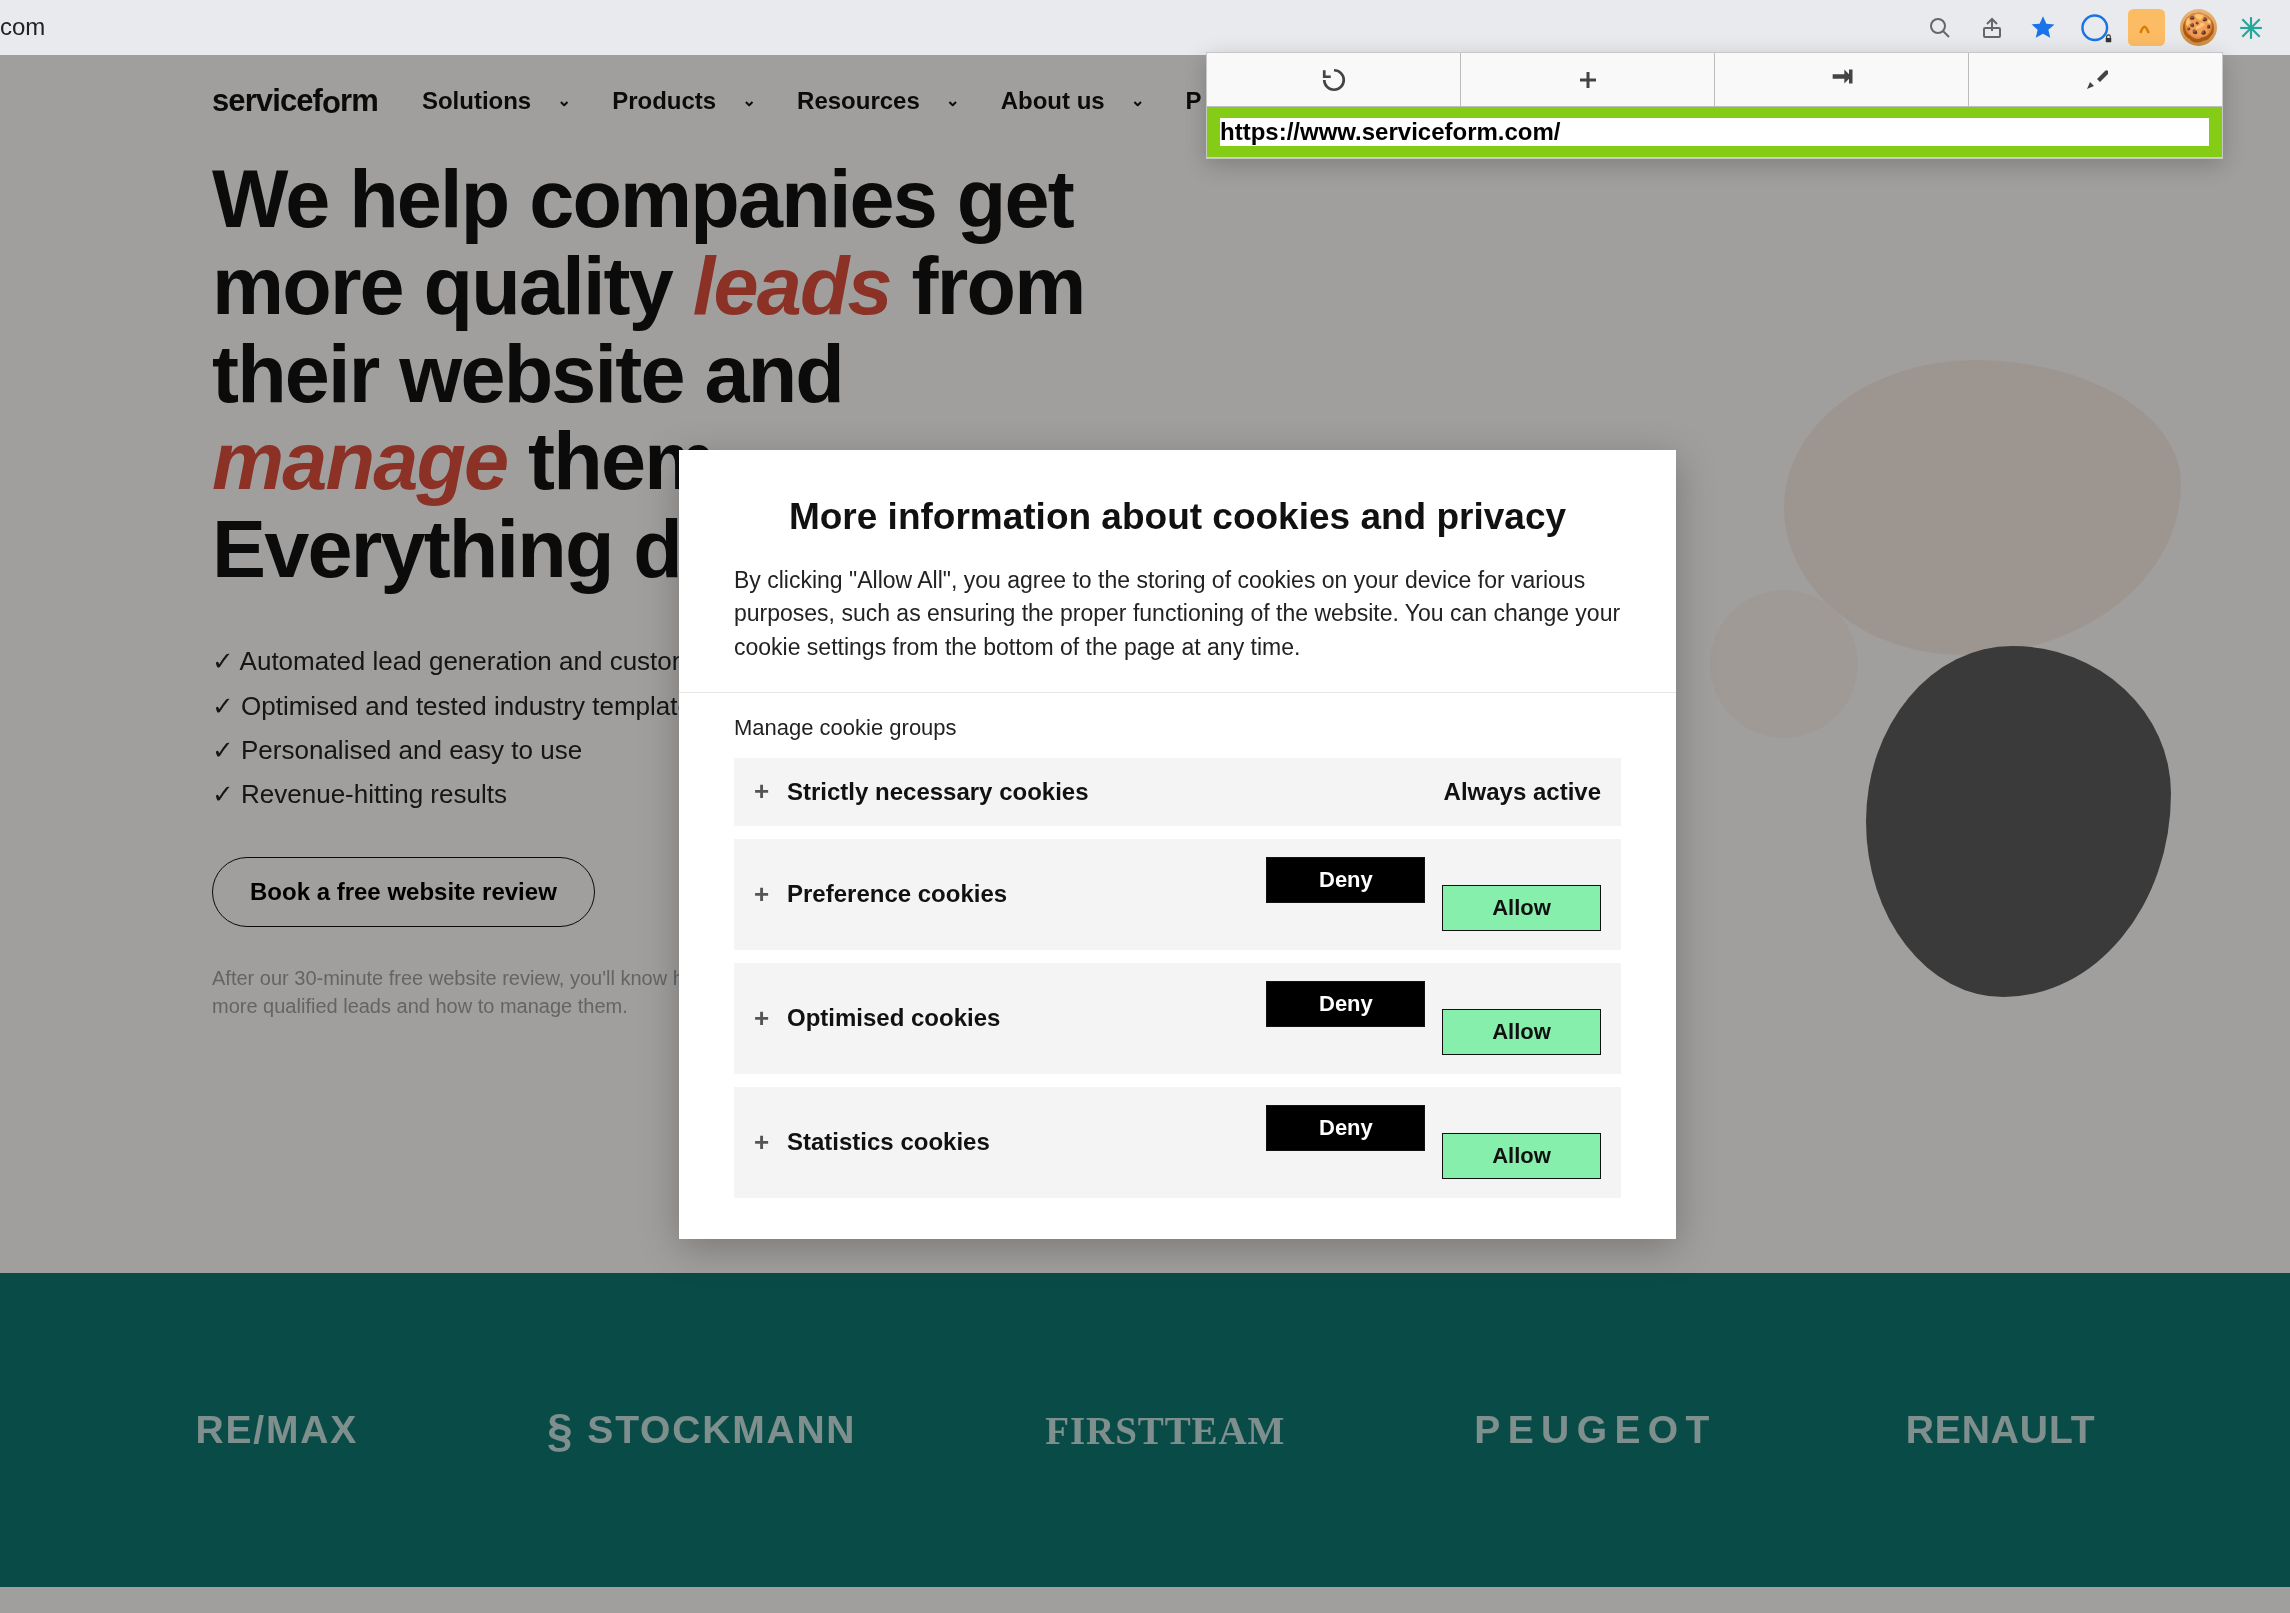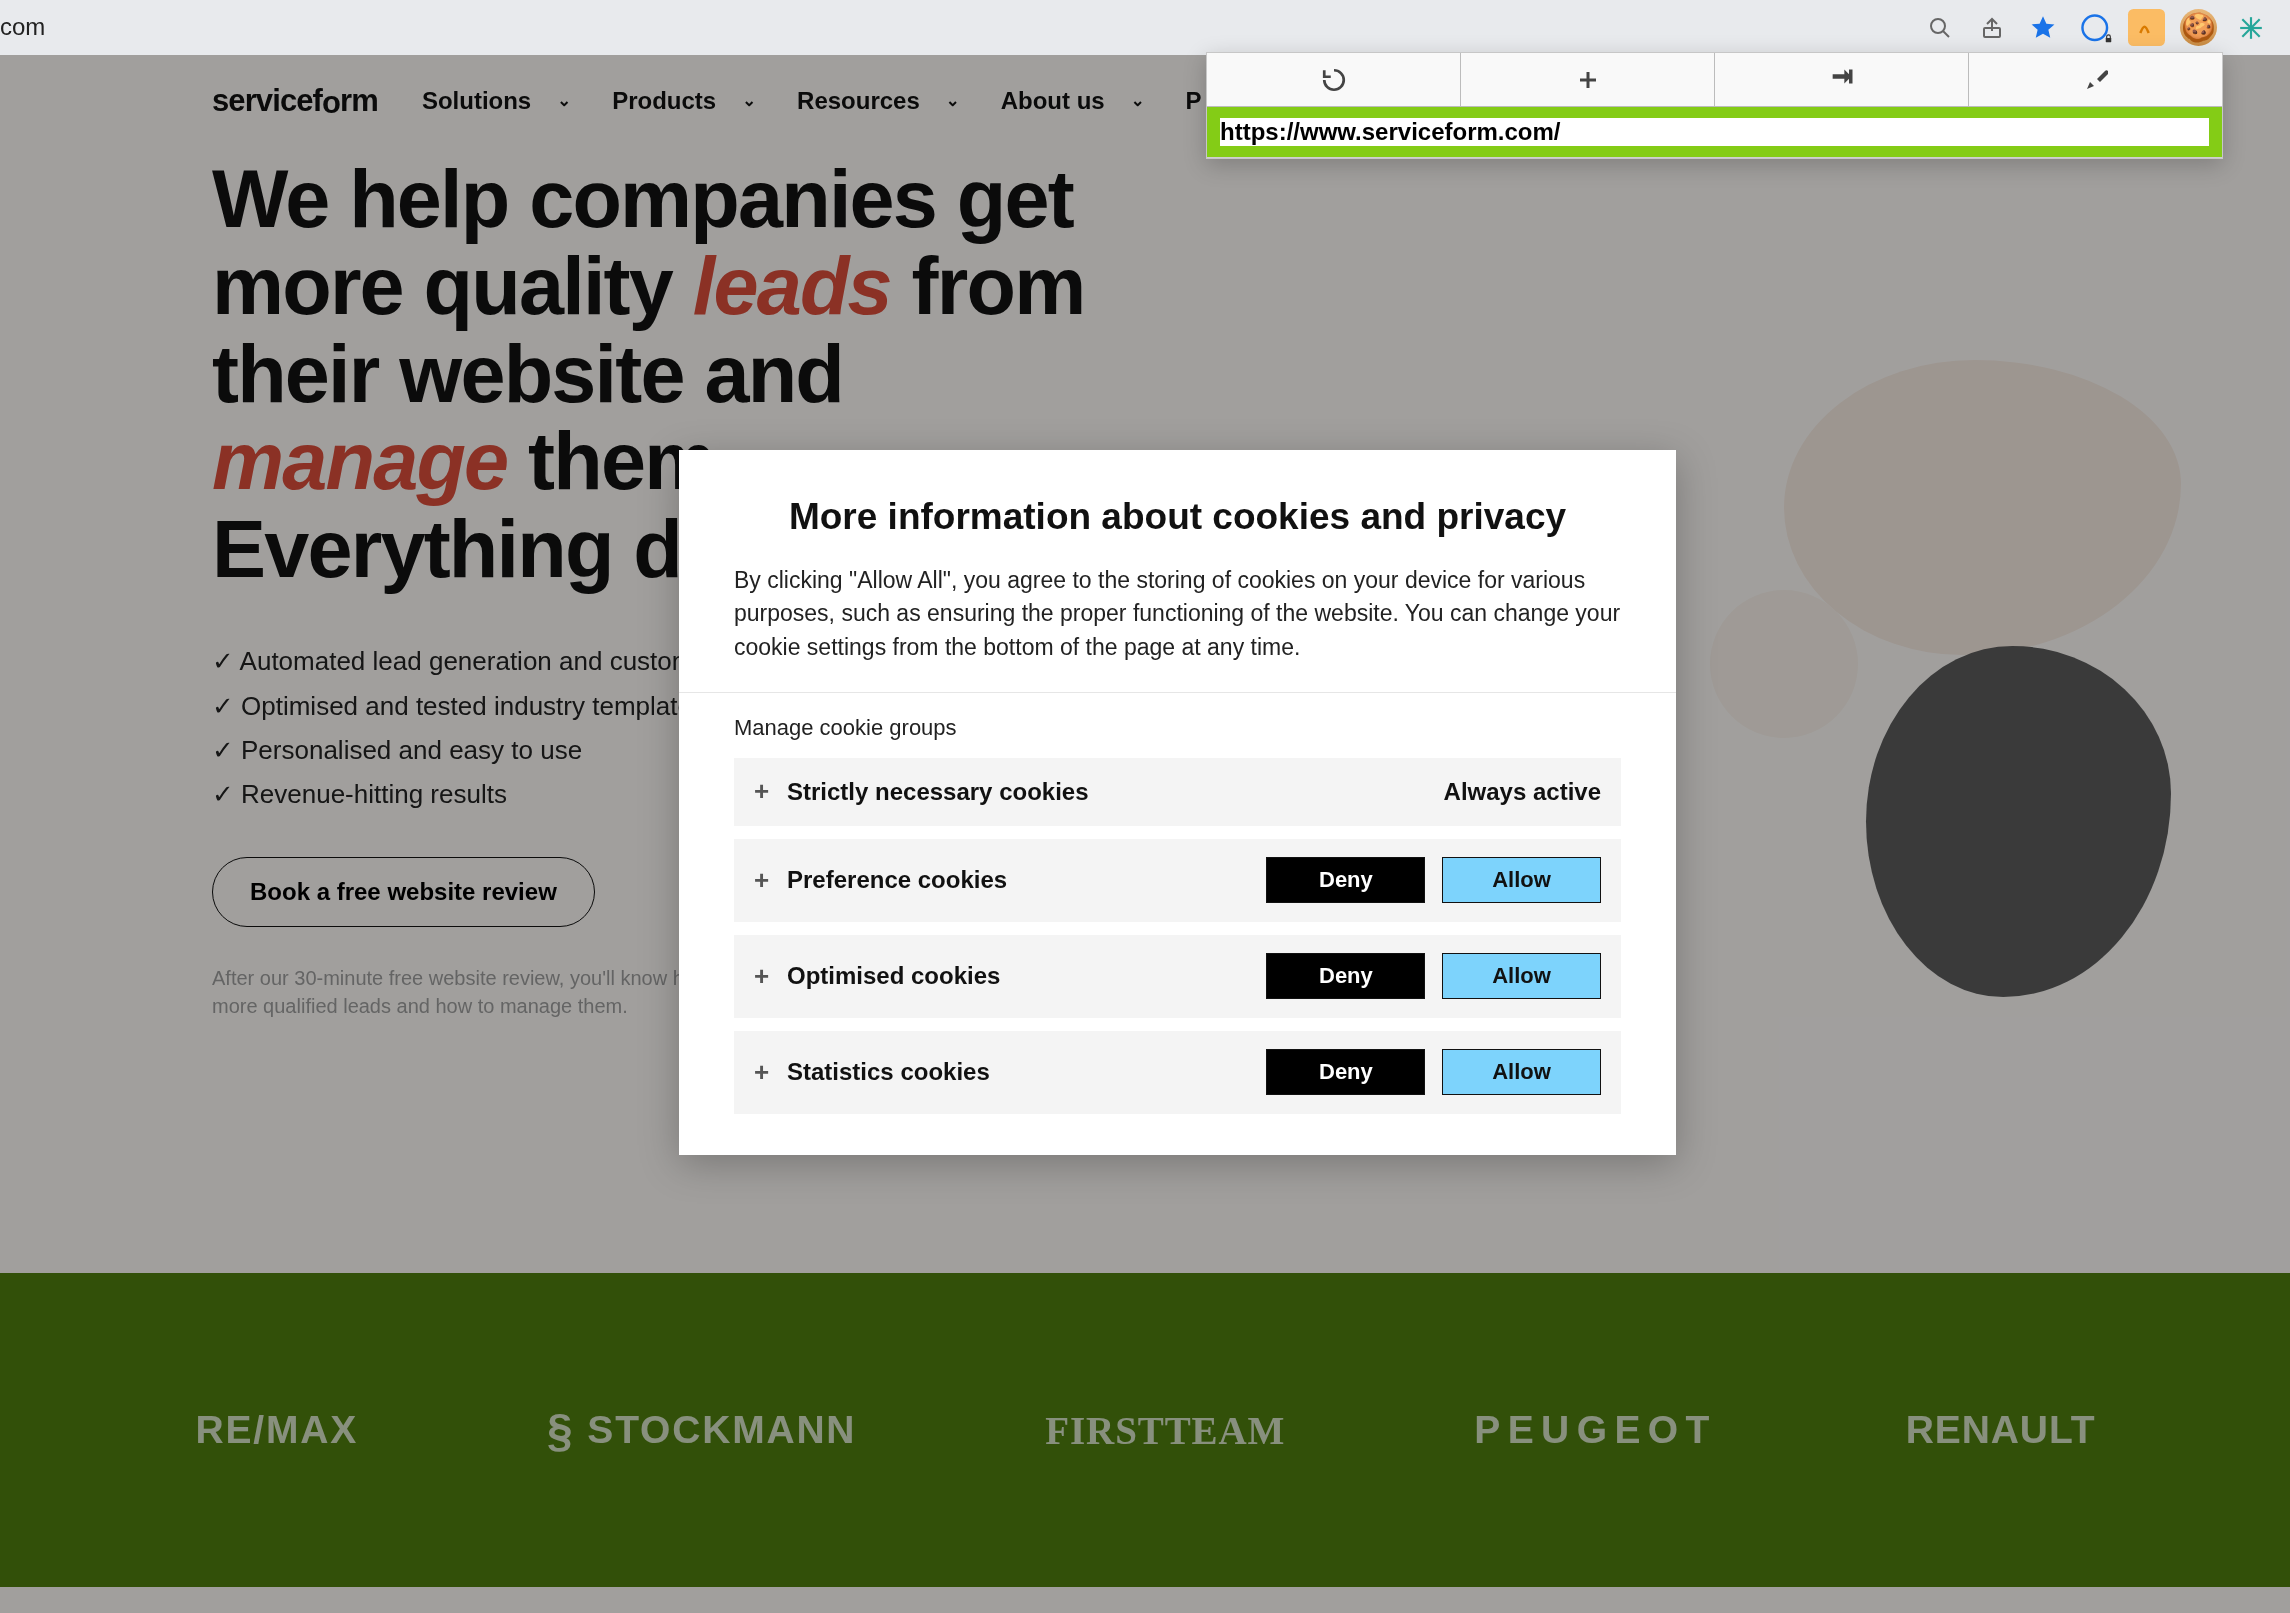--- a/index.html
+++ b/index.html
@@ -34,38 +34,38 @@
   .bullets { margin-top:46px; font-size:26px; line-height:1.7; color:#222; }
   .cta { margin-top:41px; display:inline-block; padding:20px 37px; border:1.8px solid #111; border-radius:37px; font-weight:700; font-size:24px; }
   .after { margin-top:37px; font-size:20px; color:#9a9a9a; max-width:572px; line-height:1.4; }
 
   .hero-imgs { position:absolute; right:92px; top:277px; width:517px; height:665px; }
   .blob { position:absolute; background:#f2e6dd; border-radius:48% 52% 55% 45% / 50% 42% 58% 50%; }
   .blob.b1 { width:397px; height:295px; top:28px; right:18.5px; }
   .blob.b2 { width:148px; height:148px; top:258px; left:28px; border-radius:50%; background:#f4ede6;}
   .blob.b3 { width:305px; height:351px; bottom:0; right:28px; background:#5a5a5a; }
 
-  .brand-strip { position:absolute; left:0; right:0; top:1218px; height:314px; background:#4d7c0f; display:flex; align-items:center; justify-content:space-around; padding:0 101px; }
+  .brand-strip { position:absolute; left:0; right:0; top:1218px; height:314px; background:#0f766e; display:flex; align-items:center; justify-content:space-around; padding:0 101px; }
   .brand { color:rgba(255,255,255,.75); font-size:39px; font-weight:800; letter-spacing:1.8px; white-space:nowrap; }
 
   
   .modal { position:absolute; z-index:10; width:997px; left:679px; top:450px; background:#fff; box-shadow:0 9.2px 37px rgba(0,0,0,.25); }
   .modal-pad { padding:46px 55px 28px; }
   .modal h2 { font-size:37px; font-weight:700; text-align:center; color:#111; margin-bottom:26px; }
   .modal p.desc { font-size:23px; color:#222; line-height:1.45; }
   .modal hr { border:none; border-top:0.9px solid #e6e6e6; }
   .groups-label { font-size:22px; color:#222; padding:22px 0 16.6px; }
   .group { background:#f4f4f4; display:flex; align-items:center; padding:18.5px 20px; margin-bottom:13px; }
   .plus { font-size:26px; font-weight:700; color:#555; width:33px; }
   .gname { font-size:24px; font-weight:700; flex:1; color:#111; }
   .always { font-size:24px; font-weight:700; color:#111; }
   .gbtns { display:flex; gap:16.6px; }
   .gbtn { width:159px; height:46px; font-size:22px; font-weight:600; display:flex; align-items:center; justify-content:center; border:0.9px solid #111; }
   .gbtn.deny { background:#000; color:#fff; }
-  .gbtn.allow { background:#7dd3fc; color:#111; }
+  .gbtn.allow { background:#86efac; color:#111;margin-top:28px; }
   .modal-foot { display:flex; justify-content:flex-end; gap:18.5px; padding:22px 31px 28px; border-top:0.9px solid #e6e6e6; }
   .fbtn { height:61px; padding:0 33px; font-size:24px; font-weight:700; display:flex; align-items:center; justify-content:center; border:0.9px solid #111; }
   .fbtn.allowall { background:#000; color:#fff; }
   .fbtn.denyall { background:#fff; color:#111; }
 
   
   .ext { position:absolute; z-index:20; right:68px; top:52px; width:1017px; background:#84cc16; border:0.9px solid #c7c7c7; box-shadow:0 5.5px 22px rgba(0,0,0,.2); }
   .ext-tb { display:flex; border-bottom:0.9px solid #bcbcbc; height:54px; background:#f9f9f9; }
   .ext-tb > div { flex:1; display:flex; align-items:center; justify-content:center; border-right:0.9px solid #bcbcbc; font-size:28px; color:#444; }
   .ext-tb > div:last-child { border-right:none; }

